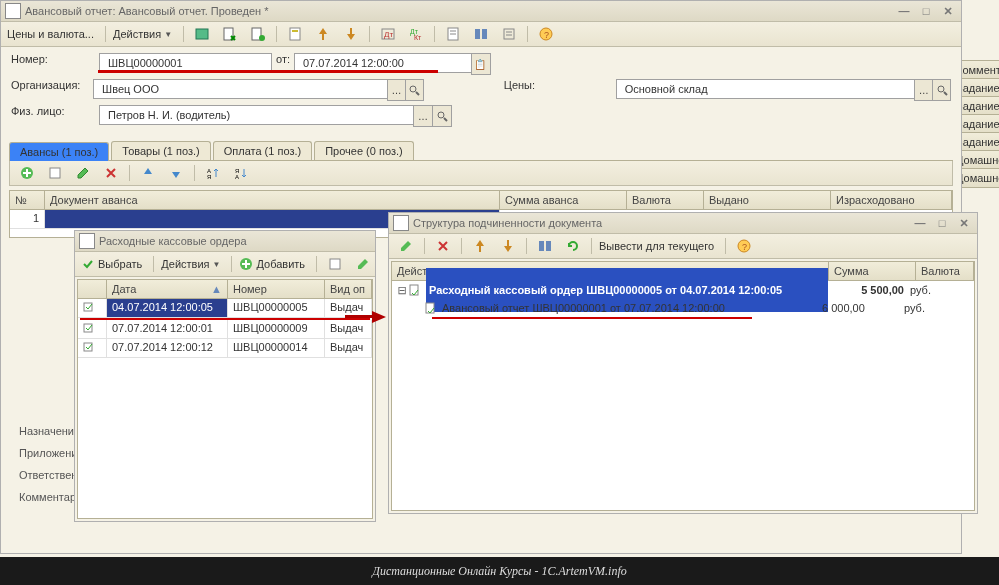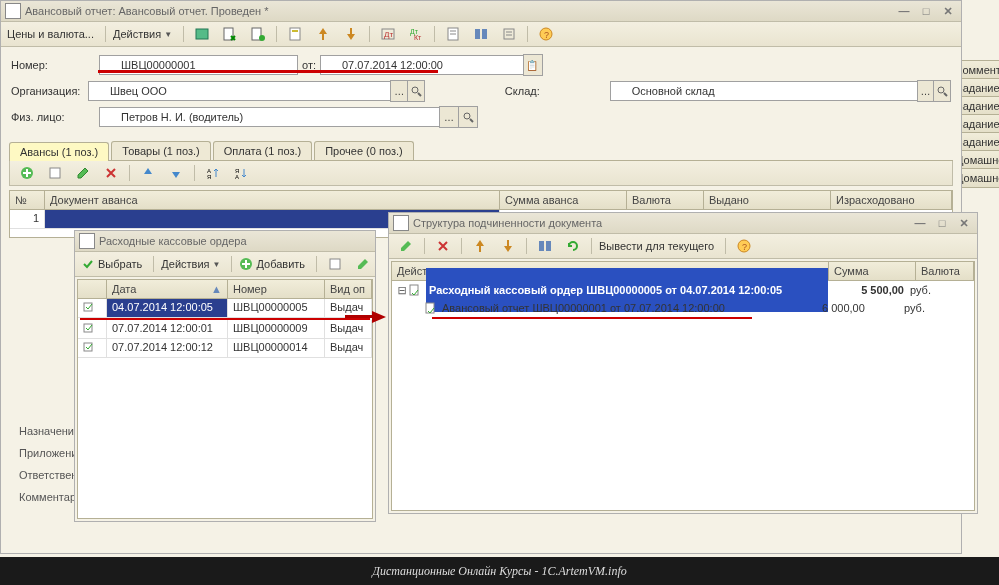--- a/index.html
+++ b/index.html
@@ -9,28 +9,28 @@
 .titlebar .ttext{flex:1;color:#666}
 .winbtns{display:flex;gap:4px}
 .winbtn{width:18px;height:14px;display:flex;align-items:center;justify-content:center;color:#777;font-size:11px;font-weight:bold;cursor:pointer}
 .toolbar{background:linear-gradient(#f3efe0,#e9e4d0);height:24px;display:flex;align-items:center;padding:0 4px;border-bottom:1px solid #c0bca8;gap:2px}
 .tbtn{height:20px;min-width:20px;display:flex;align-items:center;justify-content:center;border:1px solid transparent;padding:0 2px;cursor:pointer}
 .tbtn svg{width:16px;height:16px}
 .tlabel{padding:0 6px 0 2px;display:flex;align-items:center;gap:3px;cursor:pointer}
 .dd{font-size:8px;color:#555}
 .sep{width:0;height:16px;border-left:1px solid #c0bca8;margin:0 3px}
 .form{padding:6px 10px}
-.frow{display:flex;align-items:center;height:24px;margin-bottom:2px}
+.frow{display:flex;height:24px;margin-bottom:2px}
 .flab{width:88px;color:#333}
-.finp{height:18px;background:#fff;border:1px solid #a0a0a0;padding:0 21px;display:flex;align-items:center}
+.finp{height:18px;background:#fff;border:1px solid #a0a0a0;padding:0 8px;display:flex;align-items:center}
 .fbtn{width:18px;height:20px;border:1px solid #a0a0a0;background:#ece7d4;display:flex;align-items:center;justify-content:center;font-size:10px;cursor:pointer;margin-left:-1px}
 .red-und{position:absolute;height:3px;background:#c00}
 .tabs{display:flex;border-bottom:1px solid #b5b095;margin:4px 8px 0 8px}
 .tab{border:1px solid #b5b095;border-bottom:none;padding:3px 10px;margin-right:2px;background:#eee9d5;border-radius:3px 3px 0 0;cursor:pointer}
-.tab.active{background:#fef9c3;position:relative;top:1px}
+.tab.active{background:#3b82f6;position:relative;top:1px}
 .grid{margin:4px 8px;border:1px solid #b5b095;background:#fff}
 .grid-hdr{display:flex;background:linear-gradient(#f1edda,#e4dfc8);border-bottom:1px solid #b5b095}
 .gh{border-right:1px solid #b5b095;padding:3px 5px;font-size:11px;color:#444}
 .grid-row{display:flex;height:18px;border-bottom:1px solid #e0e0e0}
 .gc{border-right:1px solid #e0e0e0;padding:2px 5px;font-size:11px;overflow:hidden;white-space:nowrap}
 .right-strip{position:absolute;right:0;top:60px;width:48px}
 .right-strip div{background:linear-gradient(#f1edda,#e4dfc8);border:1px solid #b5b095;border-right:none;padding:3px 4px;font-size:11px;margin-bottom:-2px;white-space:nowrap;overflow:hidden}
 .footer{position:absolute;left:0;right:0;bottom:0;height:28px;background:#1a1a1a;color:#ddd;display:flex;align-items:center;justify-content:center;font-family:Georgia,serif;font-style:italic;font-size:12px}
 .left-labels{position:absolute;left:18px;bottom:40px}
 .left-labels div{height:22px;color:#555}
@@ -161,21 +161,21 @@
     <div class="frow">
       <div class="flab">Организация:</div>
       <div class="finp" style="width:297px">Швец ООО</div>
       <div class="fbtn">…</div>
       <div class="fbtn">
           <svg width="12" height="12" viewBox="0 0 12 12">
             <circle cx="5" cy="5" r="3" fill="none" stroke="#666"></circle>
             <line x1="8" y1="8" x2="11" y2="11" stroke="#666" stroke-width="2"></line>
           </svg>
         </div>
-      <div style="width:120px;text-align:left;margin-left:80px">Склад:</div>
+      <div style="width:120px;text-align:left;margin-left:80px">Цены:</div>
       <div class="finp" style="width:302px">Основной склад</div>
       <div class="fbtn">…</div>
       <div class="fbtn">
           <svg width="12" height="12" viewBox="0 0 12 12">
             <circle cx="5" cy="5" r="3" fill="none" stroke="#666"></circle>
             <line x1="8" y1="8" x2="11" y2="11" stroke="#666" stroke-width="2"></line>
           </svg>
         </div>
     </div>
     <div class="frow">

